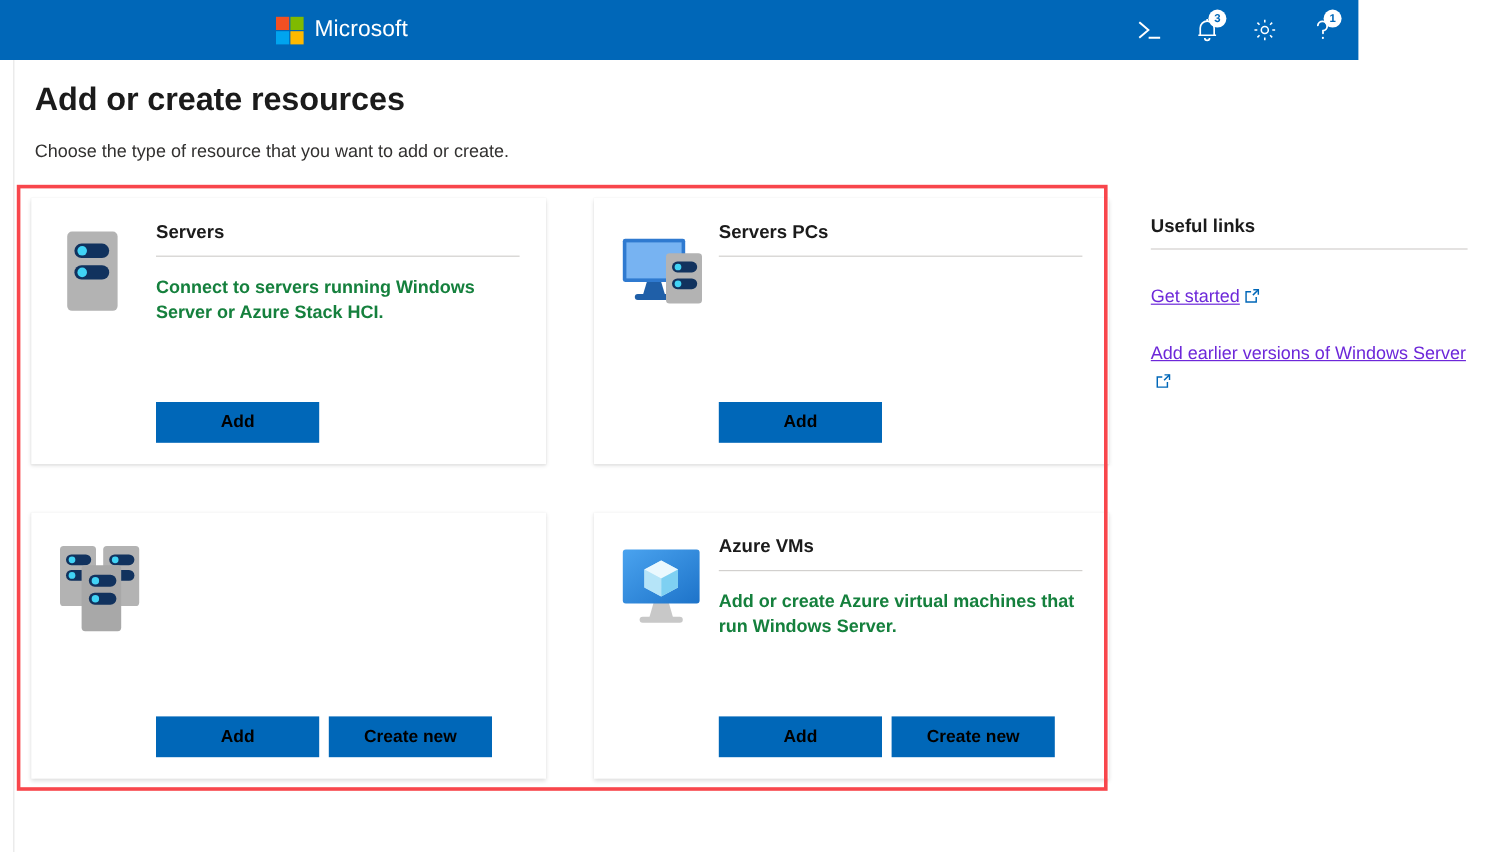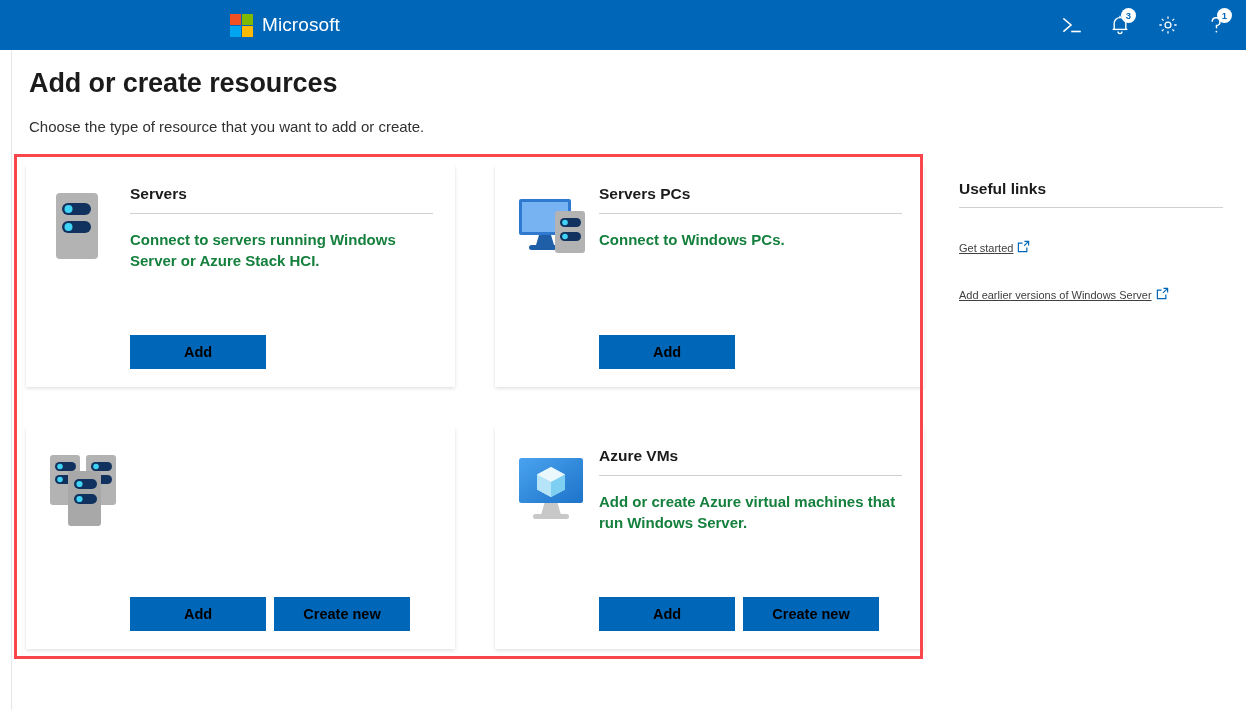--- a/index.html
+++ b/index.html
@@ -10,21 +10,21 @@
     overflow: hidden;
     background: #ffffff;
     font-family: "Liberation Sans", sans-serif;
     -webkit-font-smoothing: antialiased;
   }
 
   
   .topbar {
     position: absolute;
     top: 0; left: 0;
-    width: 1246px; height: 50px;
+    width: 1132px; height: 50px;
     background: #0067b8;
     display: flex;
     align-items: center;
   }
   .brand {
     position: absolute;
     left: 230px;
     display: flex;
     align-items: center;
     gap: 9px;
@@ -195,23 +195,23 @@
   .ul-title {
     font-size: 15.5px;
     font-weight: 700;
     color: #1b1b1b;
     padding-bottom: 9px;
     border-bottom: 1px solid #d2d0ce;
   }
   .ul-list { margin-top: 28px; }
   .ul-link {
     display: block;
-    font-size: 11px;
+    font-size: 15px;
     line-height: 24px;
-    color: #404040;
+    color: #6d28d9;
     text-decoration: underline;
     margin-bottom: 22px;
     cursor: pointer;
   }
   .ul-link .ext {
     display: inline-block;
     vertical-align: -1px;
     margin-left: 4px;
     text-decoration: none;
   }
@@ -310,21 +310,20 @@
           <rect x="12" y="54" width="32" height="5" rx="2.5" fill="#1f5fa8"></rect>
           <rect x="38" y="20" width="30" height="42" rx="3" fill="#b3b3b3"></rect>
           <rect x="43" y="27" width="21" height="9" rx="4.5" fill="#11325e"></rect>
           <circle cx="48" cy="31.5" r="2.8" fill="#41d3f5"></circle>
           <rect x="43" y="41" width="21" height="9" rx="4.5" fill="#11325e"></rect>
           <circle cx="48" cy="45.5" r="2.8" fill="#41d3f5"></circle>
         </svg>
       </div>
       <div class="card-body">
         <div class="card-title">Servers PCs</div>
-        <div class="card-desc">Connect to Windows PCs.</div>
         <div class="card-actions">
           <button class="btn">Add</button>
         </div>
       </div>
     </div>
 
     <div class="card">
       <div class="card-icon">
         <svg width="74" height="76" viewBox="0 0 74 76">
           <rect x="2" y="2" width="30" height="50" rx="3" fill="#b3b3b3"></rect>

